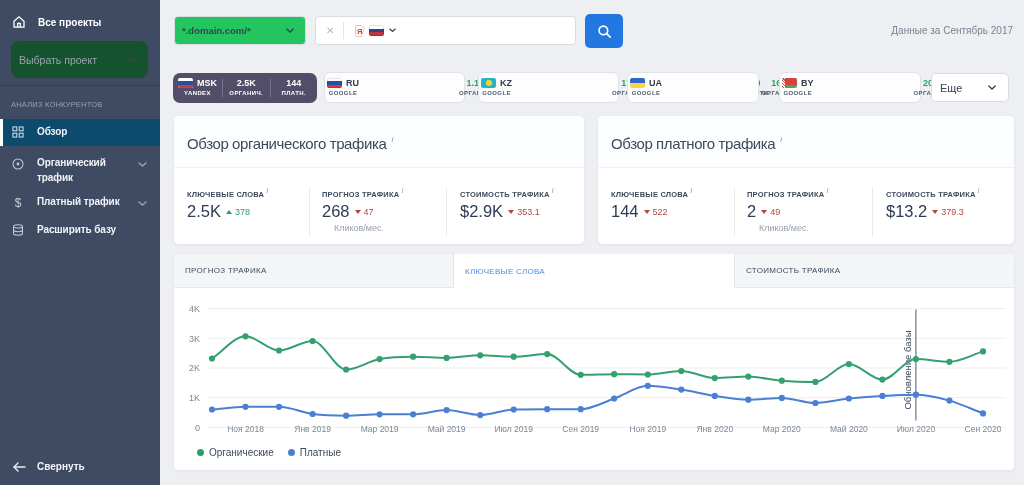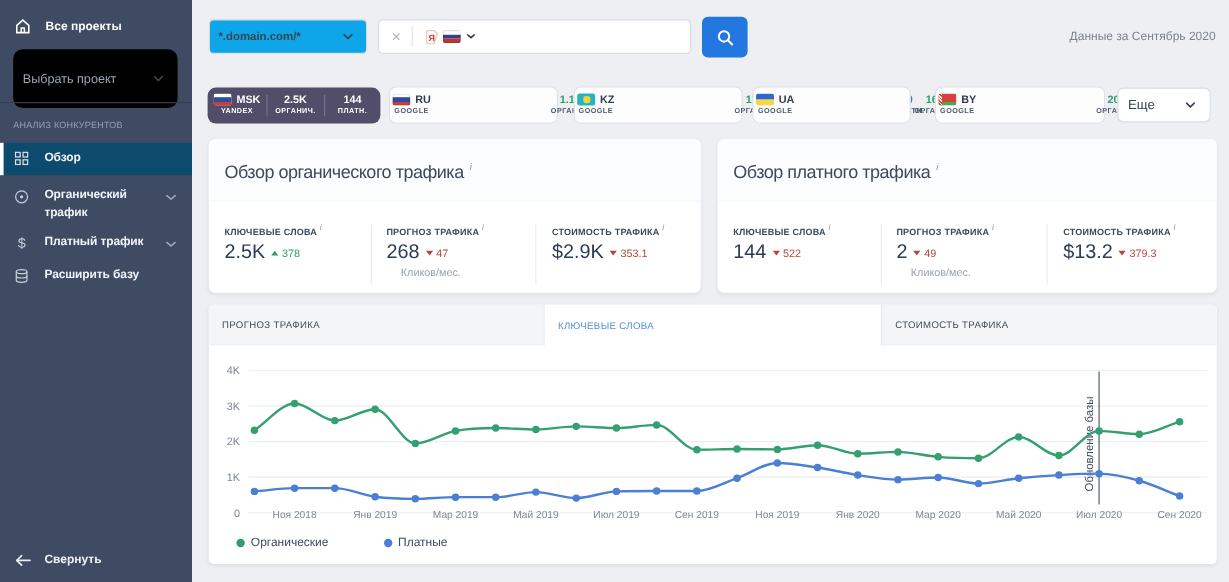--- a/index.html
+++ b/index.html
@@ -6,32 +6,32 @@
   * { margin:0; padding:0; box-sizing:border-box; }
   html,body { width:1024px; height:485px; overflow:hidden; }
   body { font-family:"Liberation Sans", sans-serif; background:#edeff3; position:relative; }
   .abs { position:absolute; }
 
   
   #sidebar { position:absolute; left:0; top:0; width:160px; height:485px; background:#3e4b63; color:#fff; }
   .sb-top { position:absolute; left:12px; top:15px; display:flex; align-items:center; }
   .sb-top svg { margin-right:12px; }
   .sb-top span { font-size:10px; font-weight:700; letter-spacing:0; }
-  .sb-select { position:absolute; left:11px; top:41px; width:137px; height:49px; background:#000000; border-radius:8px; display:flex; align-items:center; justify-content:space-between; padding:0 12px 0 8px; }
+  .sb-select { position:absolute; left:11px; top:41px; width:137px; height:37px; background:#14532d; border-radius:8px; display:flex; align-items:center; justify-content:space-between; padding:0 12px 0 8px; }
   .sb-select span { color:#9ba4b0; font-size:10.5px; }
   .sb-divider { position:absolute; left:0; top:85px; width:160px; height:1px; background:#353f54; }
   .sb-label { position:absolute; left:11px; top:100px; font-size:7.5px; color:#96a0b4; letter-spacing:.2px; }
   .sb-item { position:absolute; left:0; width:160px; display:flex; align-items:flex-start; color:#f2f4f7; font-size:10px; font-weight:700; letter-spacing:-0.1px; }
   .sb-item .ico { width:12px; margin-left:12px; margin-right:13px; flex:none; color:#c7cdd8; text-align:center; }
   .sb-active { background:#0c4a6e; }
   .sb-active::before { content:""; position:absolute; left:0; top:0; bottom:0; width:3px; background:#fff; }
   .sb-bottom { position:absolute; left:13px; bottom:13px; display:flex; align-items:center; font-size:10px; font-weight:700; color:#f2f4f7; }
 
   
-  .sel1 { position:absolute; left:174px; top:16px; width:132px; height:29px; background:#0ea5e9; border:1px solid #d9dde3; border-radius:4px; display:flex; align-items:center; justify-content:space-between; padding:0 11px 0 7px; font-size:9.5px; color:#3a4454; font-weight:700; }
+  .sel1 { position:absolute; left:174px; top:16px; width:132px; height:29px; background:#22c55e; border:1px solid #d9dde3; border-radius:4px; display:flex; align-items:center; justify-content:space-between; padding:0 11px 0 7px; font-size:9.5px; color:#3a4454; font-weight:700; }
   .search { position:absolute; left:315px; top:16px; width:261px; height:29px; background:#fff; border:1px solid #d9dde3; border-radius:4px; display:flex; align-items:center; font-size:10.5px; color:#3a4454; }
   .search .q { padding-left:4px; flex:1; color:#444e5e; }
   .search .x { color:#b0b6c0; font-size:10px; padding:0 9px 0 10px; }
   .search .vd { width:1px; height:17px; background:#e2e5ea; }
   .btn-search { position:absolute; left:585px; top:14px; width:38px; height:34px; background:#2377e0; border-radius:5px; display:flex; align-items:center; justify-content:center; }
   .date-note { position:absolute; right:11px; top:25px; font-size:10px; color:#79828f; }
 
   
   .ecard { position:absolute; top:72px; height:31px; border-radius:6px; display:flex; align-items:stretch; }
   .ecard.light { background:#fdfdfe; border:1px solid #dfe3e9;gap:48px; }
@@ -62,21 +62,21 @@
   .tri.down { border-top:4.5px solid #b2473d; }
   .vdiv { position:absolute; top:71px; width:1px; height:50px; background:#e9ecf0; }
 
   
   #chartcard { position:absolute; left:174px; top:254px; width:840px; height:216px; background:#fff; border-radius:4px; box-shadow:0 1px 3px rgba(60,70,90,.08); }
   .tabs { display:flex; height:34px; }
   .tab { width:280px; display:flex; align-items:center; padding-left:11px; font-size:8px; letter-spacing:.3px; color:#3f4b5d; background:#f3f5f7; border-bottom:1px solid #e4e7ec; }
   .tab.first { border-radius:4px 0 0 0; border-right:1px solid #e4e7ec; }
   .tab.last { border-radius:0 4px 0 0; border-left:1px solid #e4e7ec; }
   .tab.active { background:#fff; color:#4d90d8; border-bottom:none; }
-  .legend { position:absolute; left:0; top:193px; width:100%; display:flex; font-size:10px; color:#3d4a5c;gap:32px; }
+  .legend { position:absolute; left:0; top:193px; width:100%; display:flex; font-size:10px; color:#3d4a5c; }
   .legend .it { display:flex; align-items:center; margin-left:23px; }
   .legend .dot { width:7px; height:7px; border-radius:50%; margin-right:5px; }
 </style>
 </head>
 <body>
 
 <div id="sidebar">
   <div class="sb-top">
     <svg width="14" height="14" viewBox="0 0 14 14" fill="none" stroke="#fff" stroke-width="1.3">
         <path d="M2 6.2 L7 1.8 L12 6.2 V12.2 H2 Z"></path>
@@ -165,21 +165,21 @@
   <svg style="margin-right:6px;" width="7" height="4.5" viewBox="0 0 9 5" fill="none" stroke="#3a4454" stroke-width="1.7" stroke-linecap="round">
       <path d="M1 1 L4.5 4 L8 1"></path>
     </svg>
 </div>
 <div class="btn-search">
   <svg width="15" height="15" viewBox="0 0 16 16" fill="none" stroke="#fff" stroke-width="1.8" stroke-linecap="round">
       <circle cx="6.8" cy="6.8" r="4.6"></circle>
       <path d="M10.3 10.3 L14 14"></path>
     </svg>
 </div>
-<div class="date-note">Данные за Сентябрь 2020</div>
+<div class="date-note">Данные за Сентябрь 2017</div>
 
 <div class="ecard dark" style="left:173px; width:144px;">
   <div class="ec-col" style="width:49px;">
     <span class="ec-top"><span class="flag">
           <span class="abs" style="inset:0;background:#fff;"></span>
           <span class="abs" style="left:0;right:0;top:3.5px;height:3.5px;background:#2a4ea0;"></span>
           <span class="abs" style="left:0;right:0;top:7px;bottom:0;background:#d03b36;"></span>
         </span>MSK</span>
     <span class="ec-sub">YANDEX</span>
   </div>

